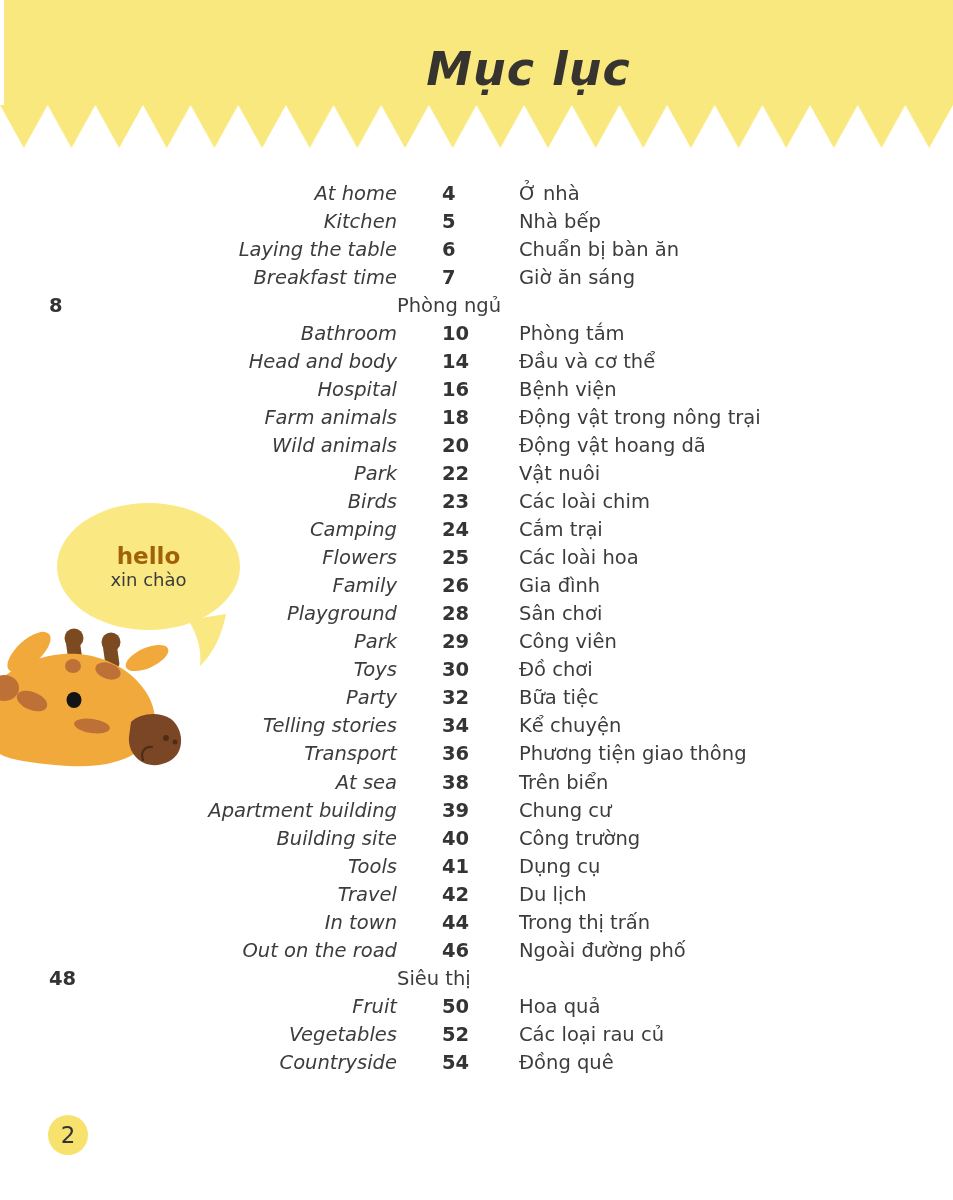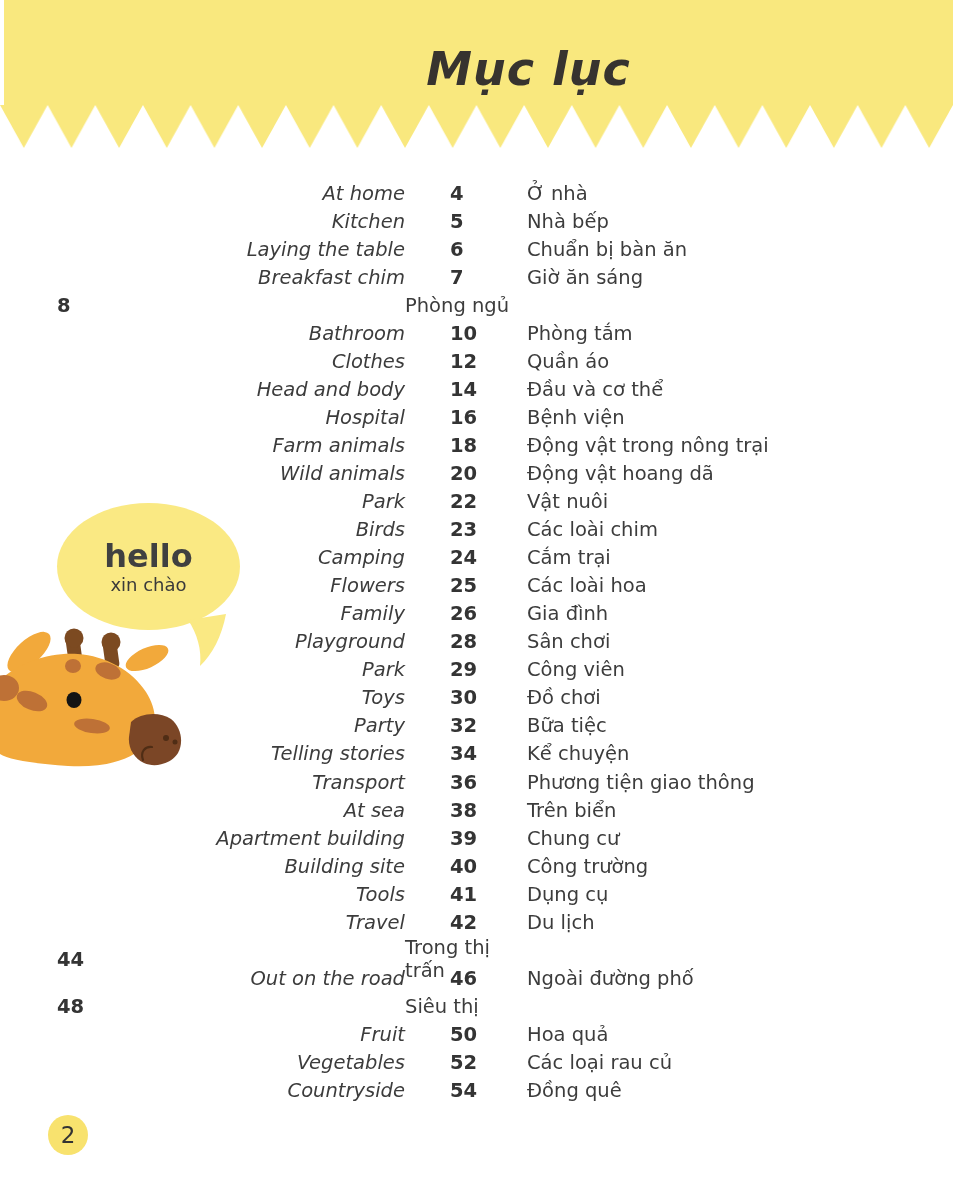--- a/index.html
+++ b/index.html
@@ -16,21 +16,21 @@
   }
   .header-title{
     position:absolute;top:42px;left:0;width:100%;
     text-align:center;margin-left:48px;box-sizing:border-box;
     font-size:46px;font-weight:bold;font-style:italic;
     color:#37332f;letter-spacing:1px;
   }
   .zigzag{position:absolute;top:105px;left:0;display:block;}
   
   .toc{
-    position:absolute;top:179px;left:12px;width:934px;
+    position:absolute;top:179px;left:4px;width:934px;
   }
   .row{
     height:28.06px;
     display:grid;
     grid-template-columns:393px 122px auto;
     align-items:center;
   }
   .row .en{
     text-align:right;
     font-style:italic;
@@ -46,21 +46,21 @@
     font-size:19.5px;
   }
   
   .bubble{
     position:absolute;left:57px;top:503px;width:183px;height:127px;
     background:#fae983;border-radius:50%;
     display:flex;flex-direction:column;align-items:center;justify-content:center;
     padding-top:2px;box-sizing:border-box;
   }
   .bubble .hello{
-    font-size:32px;font-weight:bold;color:#404040;line-height:1.1;
+    font-size:23px;font-weight:bold;color:#a16207;line-height:1.1;
   }
   .bubble .xinchao{
     font-size:18px;color:#3a3a3a;line-height:1.2;
   }
   
   .giraffe{
     position:absolute;left:0px;top:490px;width:260px;height:300px;
   }
   
   .page-circle{
@@ -98,41 +98,36 @@
     <span class="vi">Nhà bếp</span>
   </div>
 
   <div class="row">
     <span class="en">Laying the table</span>
     <span class="num">6</span>
     <span class="vi">Chuẩn bị bàn ăn</span>
   </div>
 
   <div class="row">
-    <span class="en">Breakfast chim</span>
+    <span class="en">Breakfast time</span>
     <span class="num">7</span>
     <span class="vi">Giờ ăn sáng</span>
   </div>
 
   <div class="row">
     <span class="num">8</span>
     <span class="vi">Phòng ngủ</span>
   </div>
 
   <div class="row">
     <span class="en">Bathroom</span>
     <span class="num">10</span>
     <span class="vi">Phòng tắm</span>
   </div>
 
-  <div class="row">
-    <span class="en">Clothes</span>
-    <span class="num">12</span>
-    <span class="vi">Quần áo</span>
-  </div>
 
   <div class="row">
     <span class="en">Head and body</span>
     <span class="num">14</span>
     <span class="vi">Đầu và cơ thể</span>
   </div>
 
   <div class="row">
     <span class="en">Hospital</span>
     <span class="num">16</span>
@@ -241,20 +236,21 @@
     <span class="vi">Dụng cụ</span>
   </div>
 
   <div class="row">
     <span class="en">Travel</span>
     <span class="num">42</span>
     <span class="vi">Du lịch</span>
   </div>
 
   <div class="row">
+    <span class="en">In town</span>
     <span class="num">44</span>
     <span class="vi">Trong thị trấn</span>
   </div>
 
   <div class="row">
     <span class="en">Out on the road</span>
     <span class="num">46</span>
     <span class="vi">Ngoài đường phố</span>
   </div>
 

